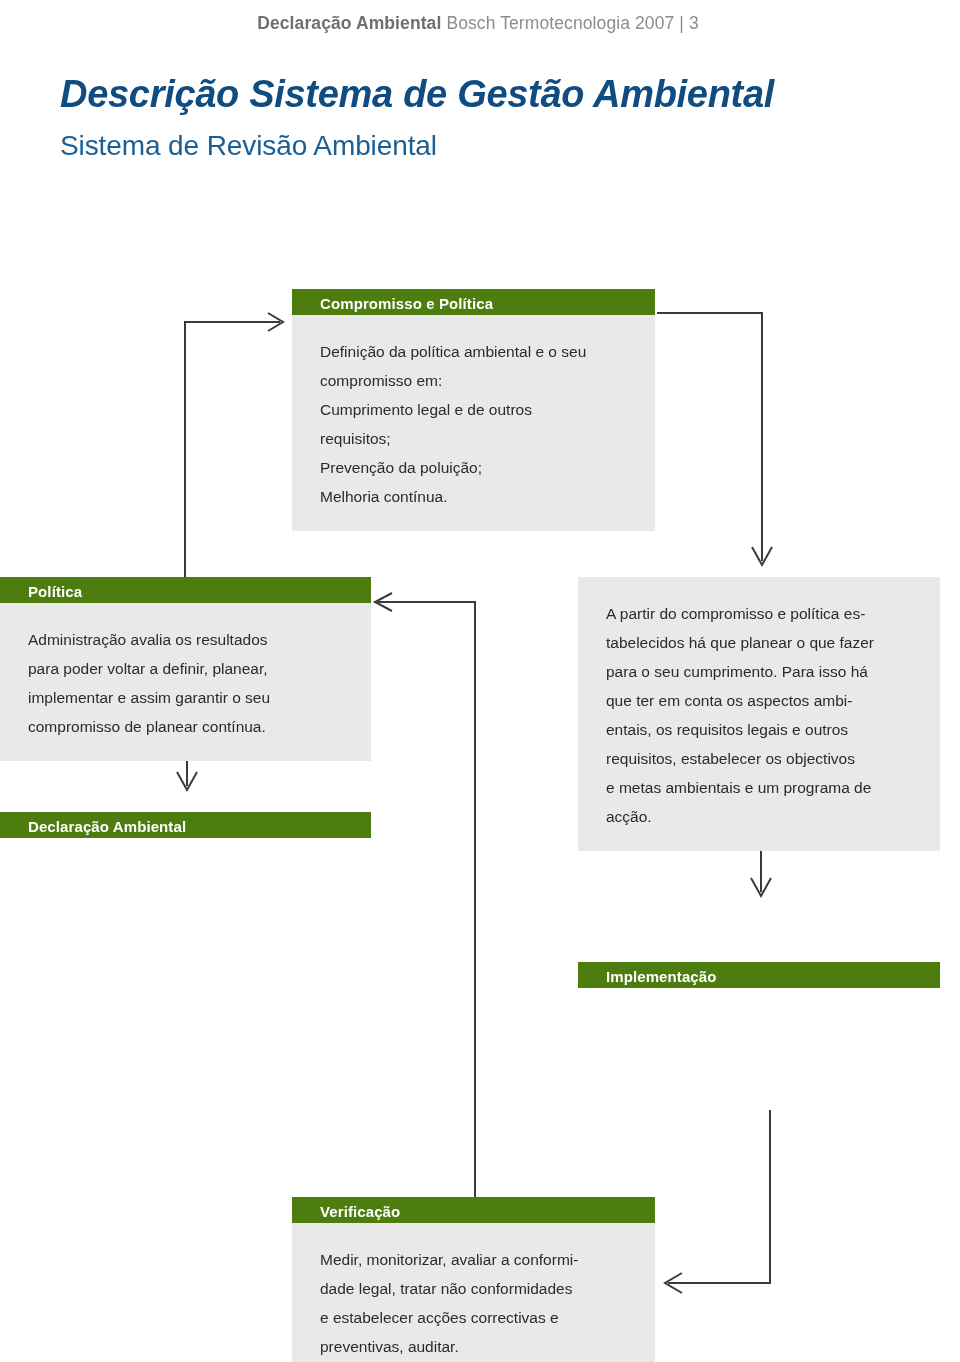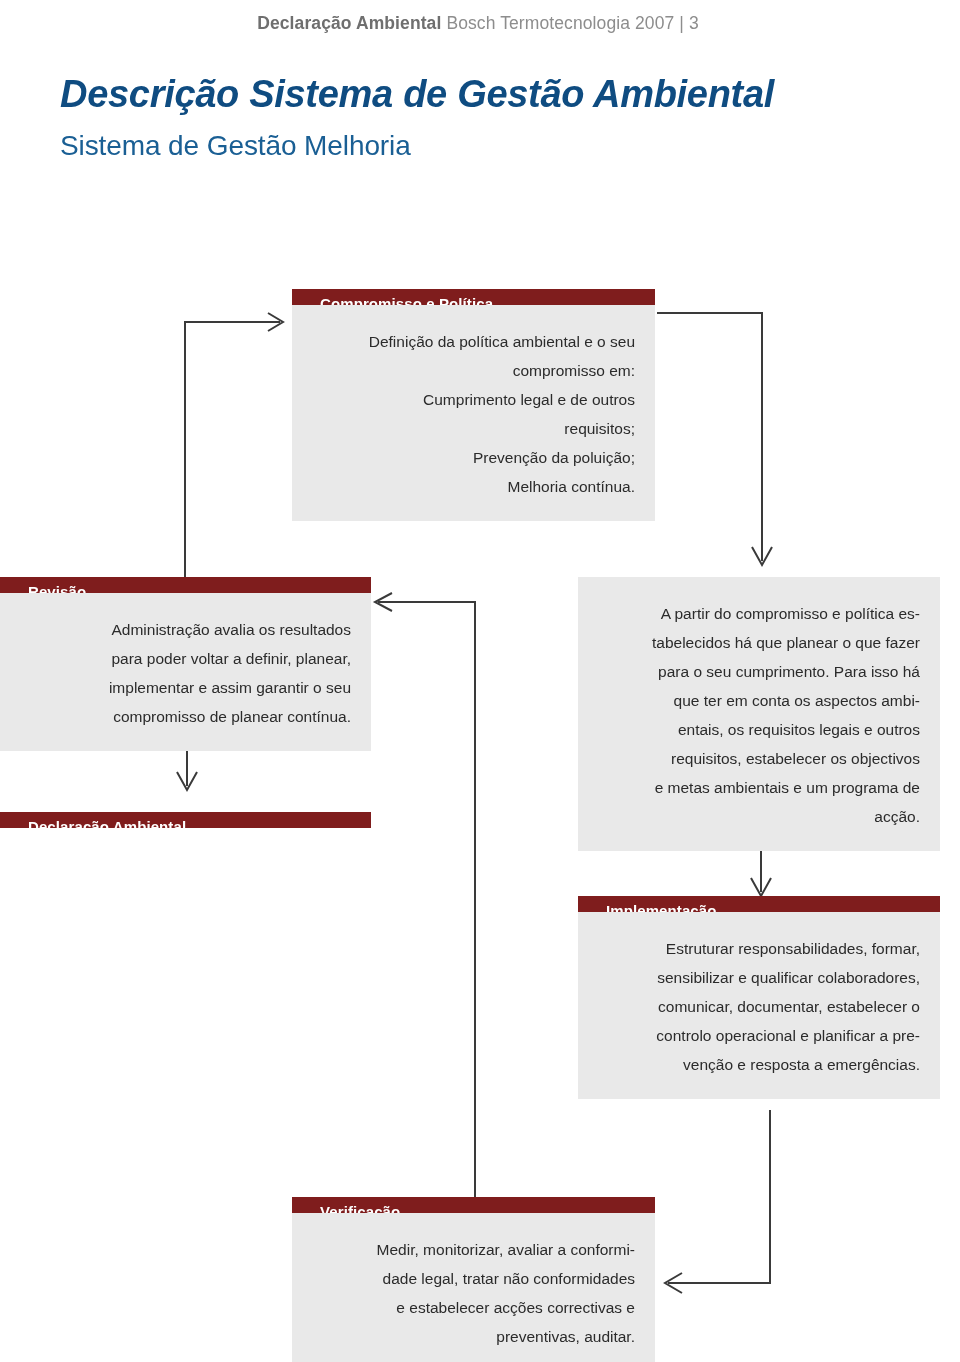--- a/index.html
+++ b/index.html
@@ -57,68 +57,67 @@
     white-space: nowrap;
   }
 
   
   .box {
     position: absolute;
     background: #e9e9e9;
     box-sizing: border-box;
   }
   .box-head {
-    background: #7f1d1d;
+    background: #4d7c0f;
     color: #ffffff;
     font-size: 15px;
     font-weight: bold;
     line-height: 30px;
     padding-left: 28px;
-    height: 16px;
+    height: 26px;
     box-sizing: border-box;
     letter-spacing: 0.1px;
     white-space: nowrap;
     overflow: hidden;
   }
   .box-body {
     padding: 22px 20px 20px 28px;
     font-size: 15.5px;
     color: #2b2b2b;
     line-height: 29px;
     white-space: pre-line;
-    text-align: right;
   }
 
   
   #box-compromisso { left: 292px; top: 289px; width: 363px; }
   #box-revisao     { left: 0px;   top: 577px; width: 371px; }
   #box-declaracao  { left: 0px;   top: 812px; width: 371px; }
   #box-planeamento { left: 578px; top: 577px; width: 362px; }
-  #box-implementacao { left: 578px; top: 896px; width: 362px; }
+  #box-implementacao { left: 578px; top: 962px; width: 362px; }
   #box-verificacao { left: 292px; top: 1197px; width: 363px; }
 
   #box-revisao .box-head,
   #box-declaracao .box-head { padding-left: 28px; }
 
   
   .conn {
     position: absolute;
     pointer-events: none;
   }
   .conn svg { display: block; }
 </style>
 </head>
 <body>
 
 <div class="page-header">
   <span class="hdr-strong">Declaração Ambiental</span><span> Bosch Termotecnologia 2007 | 3</span>
 </div>
 
 <div class="title-main">Descrição Sistema de Gestão Ambiental</div>
-<div class="title-sub">Sistema de Gestão Melhoria</div>
+<div class="title-sub">Sistema de Revisão Ambiental</div>
 
 <div class="conn" style="left:180px; top:310px; width:120px; height:270px;">
   <svg width="120" height="270" viewBox="0 0 120 270">
     <path d="M 5 268 L 5 12 L 100 12" fill="none" stroke="#3a3a3a" stroke-width="2"></path>
     <path d="M 88 3 L 103 12 L 88 21" fill="none" stroke="#3a3a3a" stroke-width="2"></path>
   </svg>
 </div>
 
 <div class="conn" style="left:655px; top:305px; width:130px; height:272px;">
   <svg width="130" height="272" viewBox="0 0 130 272">
@@ -159,21 +158,21 @@
   <div class="box-head">Compromisso e Política</div>
   <div class="box-body">Definição da política ambiental e o seu
 compromisso em:
 Cumprimento legal e de outros
 requisitos;
 Prevenção da poluição;
 Melhoria contínua.</div>
 </div>
 
 <div class="box" id="box-revisao">
-  <div class="box-head">Revisão</div>
+  <div class="box-head">Política</div>
   <div class="box-body">Administração avalia os resultados
 para poder voltar a definir, planear,
 implementar e assim garantir o seu
 compromisso de planear contínua.</div>
 </div>
 
 <div class="box" id="box-declaracao">
   <div class="box-head">Declaração Ambiental</div>
 </div>
 
@@ -183,25 +182,20 @@
 para o seu cumprimento. Para isso há
 que ter em conta os aspectos ambi-
 entais, os requisitos legais e outros
 requisitos, estabelecer os objectivos
 e metas ambientais e um programa de
 acção.</div>
 </div>
 
 <div class="box" id="box-implementacao">
   <div class="box-head">Implementação</div>
-  <div class="box-body">Estruturar responsabilidades, formar,
-sensibilizar e qualificar colaboradores,
-comunicar, documentar, estabelecer o
-controlo operacional e planificar a pre-
-venção e resposta a emergências.</div>
 </div>
 
 <div class="box" id="box-verificacao">
   <div class="box-head">Verificação</div>
   <div class="box-body">Medir, monitorizar, avaliar a conformi-
 dade legal, tratar não conformidades
 e estabelecer acções correctivas e
 preventivas, auditar.</div>
 </div>
 

